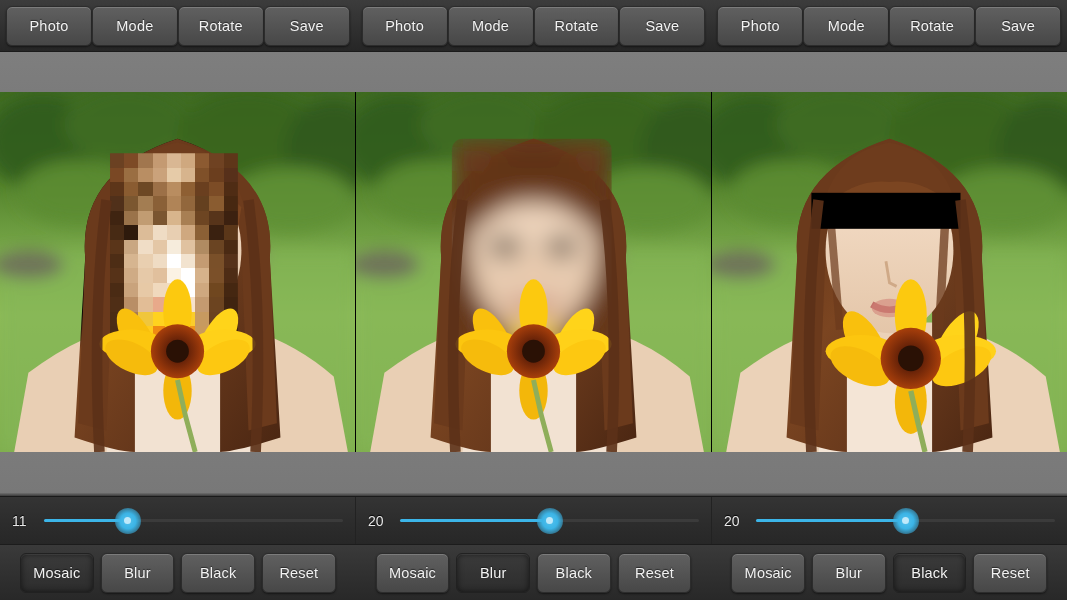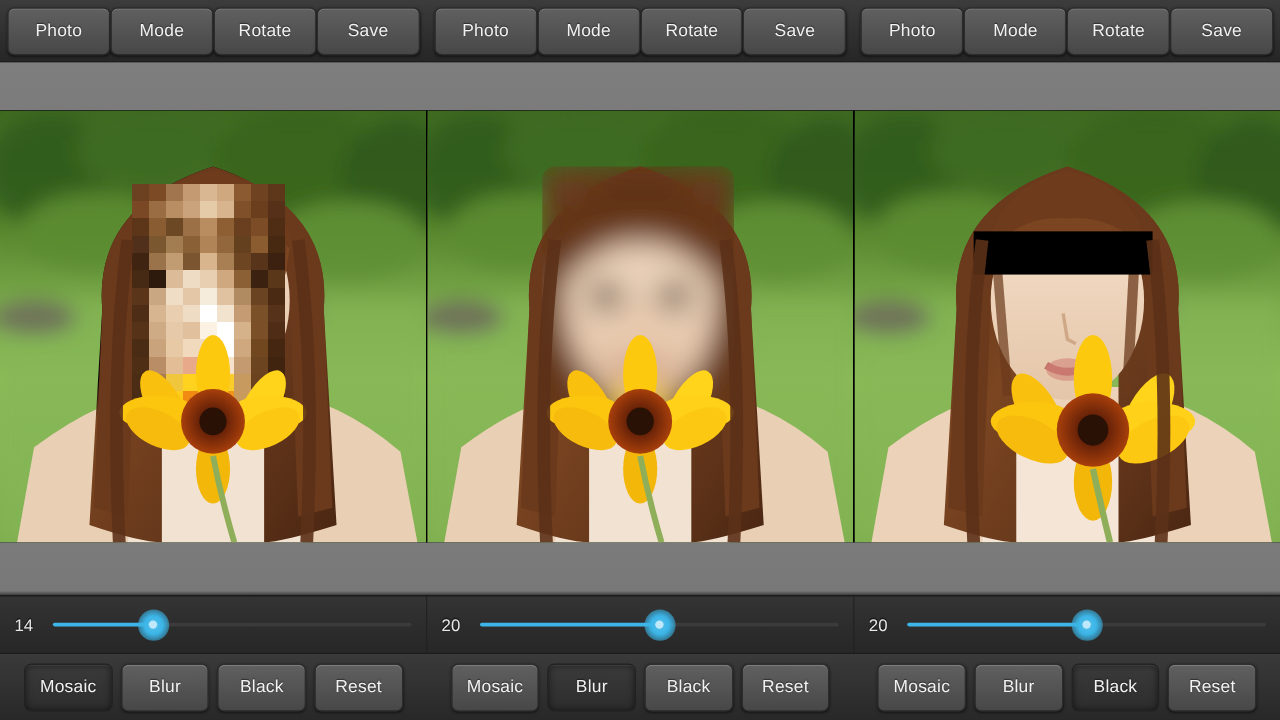--- a/index.html
+++ b/index.html
@@ -586,21 +586,21 @@
         <path d="M30 30 Q26 60 28 100" stroke="#5c3118" stroke-width="3" fill="none" opacity="0.9"></path>
         <path d="M70 30 Q74 60 72 100" stroke="#5c3118" stroke-width="3" fill="none" opacity="0.9"></path>
       </svg>
     </div>
   </div>
 
   <div class="gray-band-bottom"></div>
 
   <div class="slider-row">
     <div class="slider-panel">
-      <div class="slider-value">14</div>
+      <div class="slider-value">11</div>
       <div class="slider-track-wrap">
         <div class="slider-track"></div>
         <div class="slider-fill" id="fill-0" style="width: 28%;"></div>
         <div class="slider-thumb" id="thumb-0" style="left: 28%;"></div>
       </div>
     </div>
     <div class="slider-panel">
       <div class="slider-value">20</div>
       <div class="slider-track-wrap">
         <div class="slider-track"></div>

